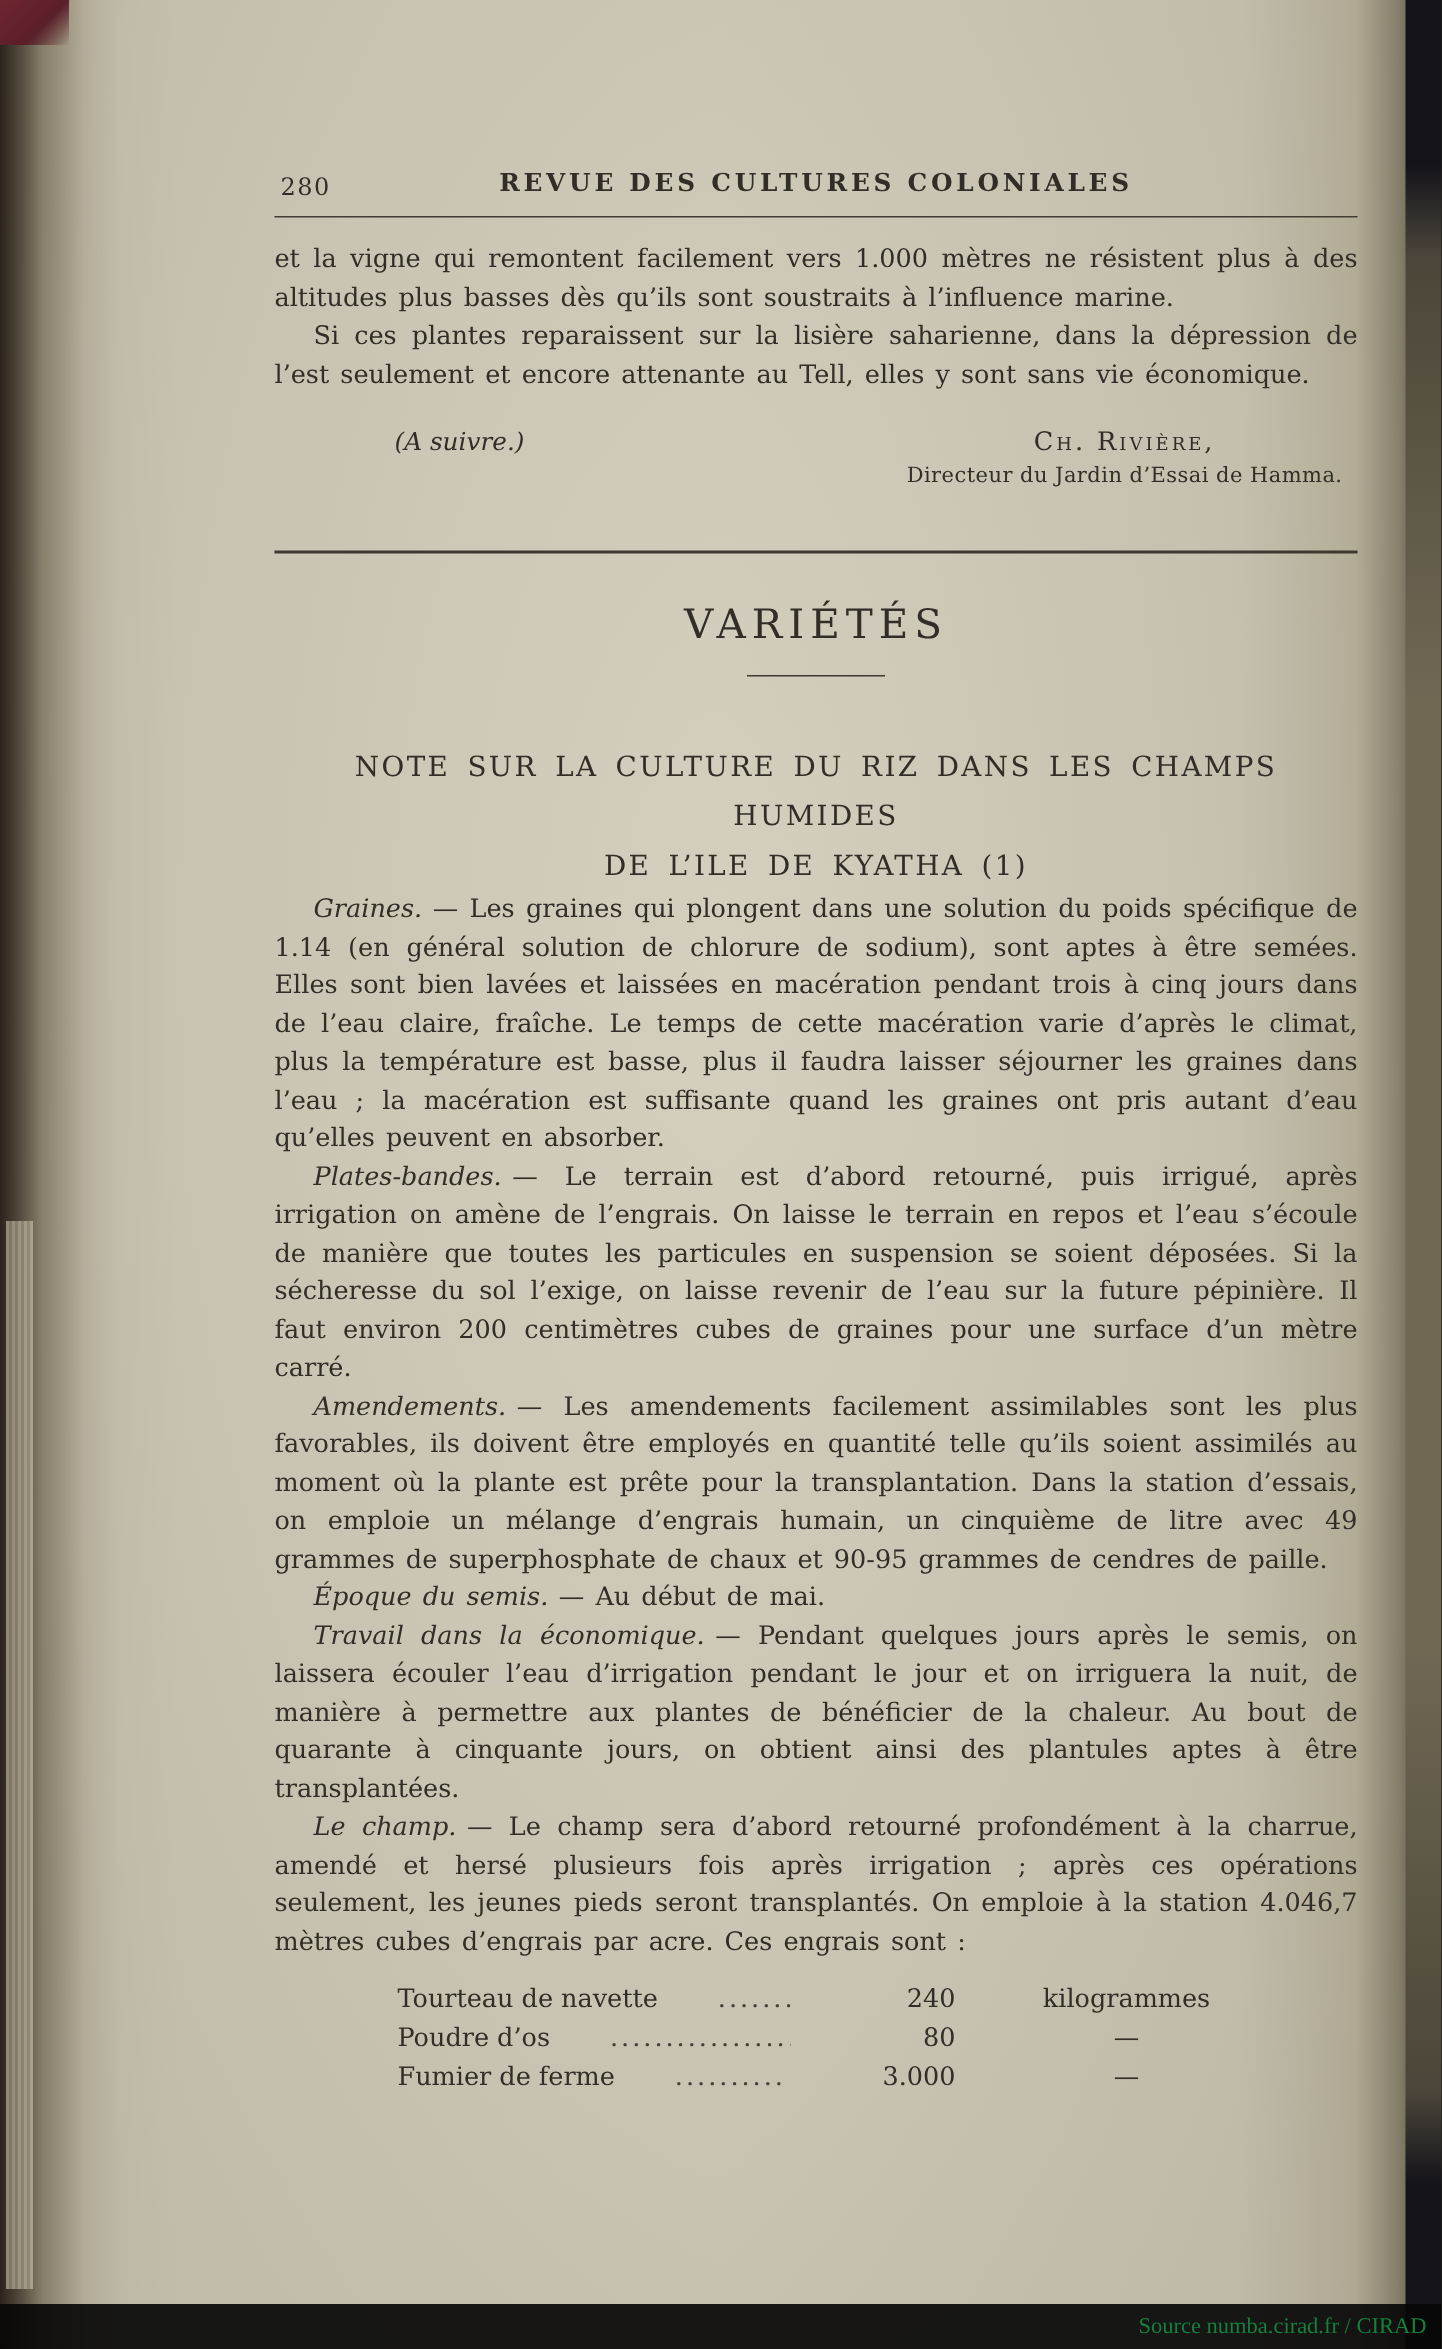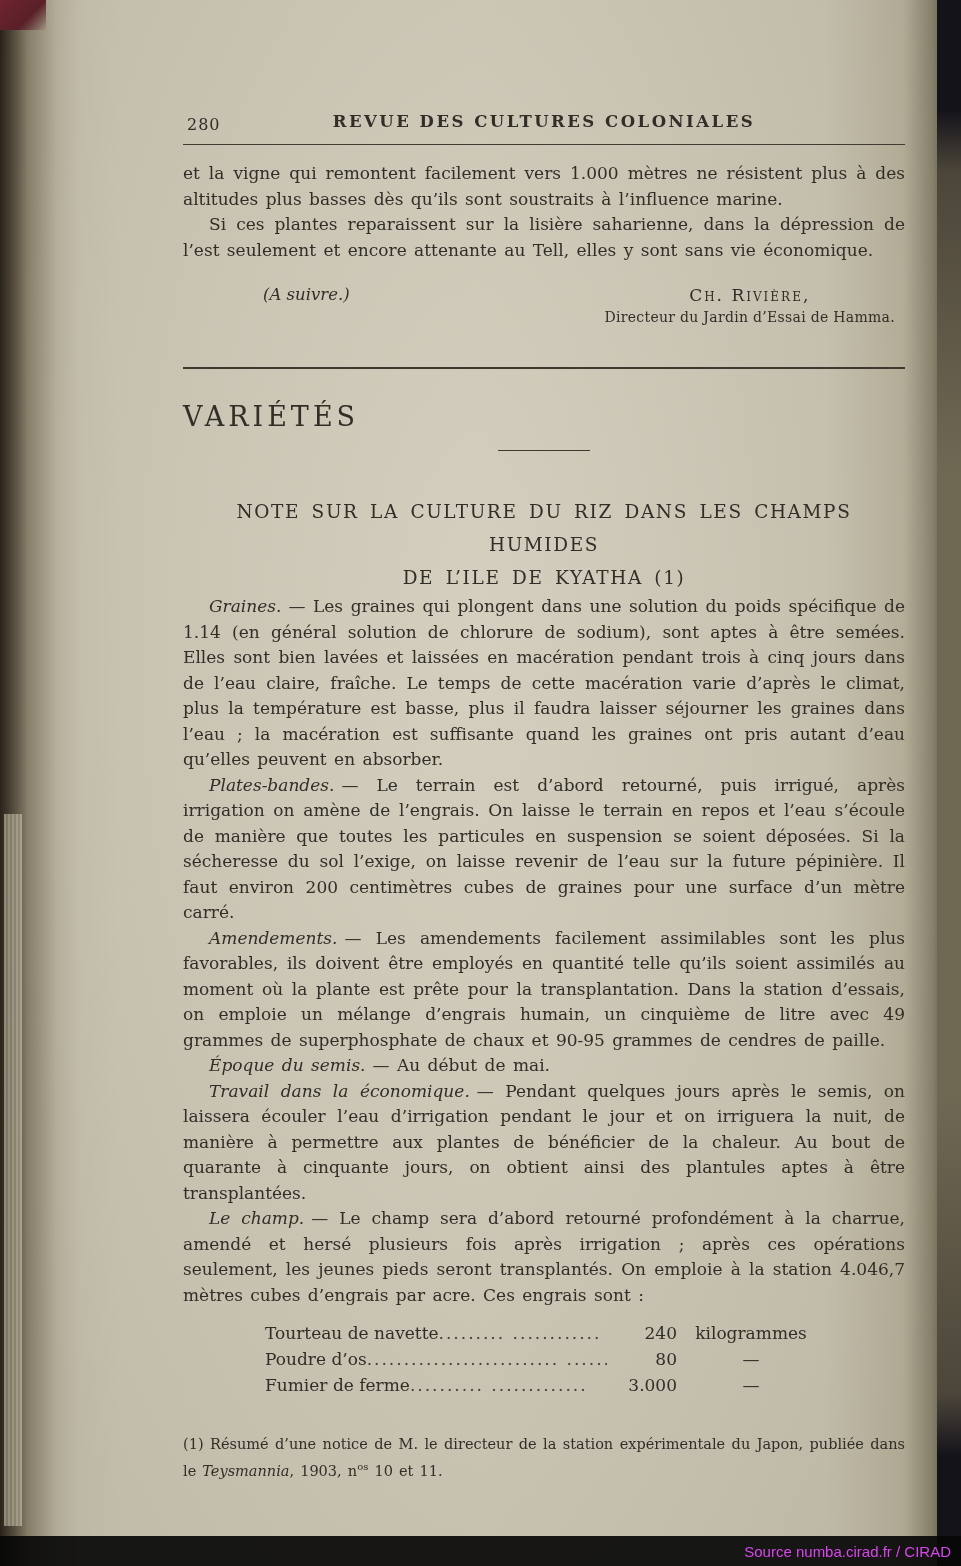--- a/index.html
+++ b/index.html
@@ -65,59 +65,59 @@
     margin-top:22px; display:flex; justify-content:space-between; align-items:flex-start;
   }
   .a-suivre { font-style:italic; font-size:16.5px; margin-left:80px; }
   .author-block { text-align:center; margin-right:10px; }
   .author-name { font-variant:small-caps; letter-spacing:2px; font-size:17px; }
   .author-title { font-size:14px; margin-top:4px; letter-spacing:0.3px; }
 
   .section-divider { border:none; border-top:2px solid #3d392f; margin-top:42px; }
 
   .varietes {
-    margin-top:32px; text-align:left;
+    margin-top:32px; text-align:center;
     font-size:27px; letter-spacing:4px; font-weight:normal;
   }
   .varietes-rule {
     border:none; border-top:1.6px solid #3d392f;
     width:92px; margin:18px auto 0 auto;
   }
 
   .article-title {
     margin-top:44px; text-align:center;
     font-size:18.5px; line-height:33px; letter-spacing:1.6px;
     font-weight:normal; word-spacing:4px;
   }
 
   .article-body { }
   .lead { font-style:italic; margin-right:7px; }
 
   .engrais-table {
     margin:12px 0 0 82px; width:560px;
     font-size:17px; line-height:26px;
   }
-  .t-row { display:flex; align-items:baseline; }
+  .t-row { display:flex; align-items:baseline;gap:40px; }
   .t-label { white-space:nowrap; }
   .t-dots { flex:1; overflow:hidden; white-space:nowrap; letter-spacing:2px; color:#45413a; }
   .t-val { width:70px; text-align:right; }
   .t-unit { width:148px; text-align:center; }
 
   .footnote {
     margin-top:36px; font-size:14.5px; line-height:21.5px;
     text-align:justify; word-spacing:1.5px;
   }
   .footnote i { font-style:italic; }
   .footnote sup { font-size:10px; }
 
   .source-bar {
     position:absolute; left:0; bottom:0; width:100%; height:30px;
     background:rgba(8,8,8,0.92);
-    color:#d946ef;
-    font-family:Liberation Sans, sans-serif;
+    color:#15803d;
+    font-family:Liberation Serif, serif;
     font-size:15px;
     display:flex; align-items:center; justify-content:flex-end;
     padding-right:10px;
   }
 </style>
 </head>
 <body>
 
 <div class="scan">
 
@@ -190,23 +190,20 @@
           <span class="t-unit">—</span>
         </div>
         <div class="t-row">
           <span class="t-label">Fumier de ferme</span>
           <span class="t-dots">.......... .............</span>
           <span class="t-val">3.000</span>
           <span class="t-unit">—</span>
         </div>
       </div>
 
-      <p class="footnote">
-        <span>(1) Résumé d’une notice de M. le directeur de la station expérimentale du Japon, publiée dans le </span><i>Teysmannia</i><span>, 1903, n</span><sup>os</sup><span> 10 et 11.</span>
-      </p>
 
     </div>
   </div>
 
   <div class="left-edge"></div>
   <div class="page-edges"></div>
   <div class="corner-tl"></div>
   <div class="right-edge"></div>
 
   <div class="source-bar">

